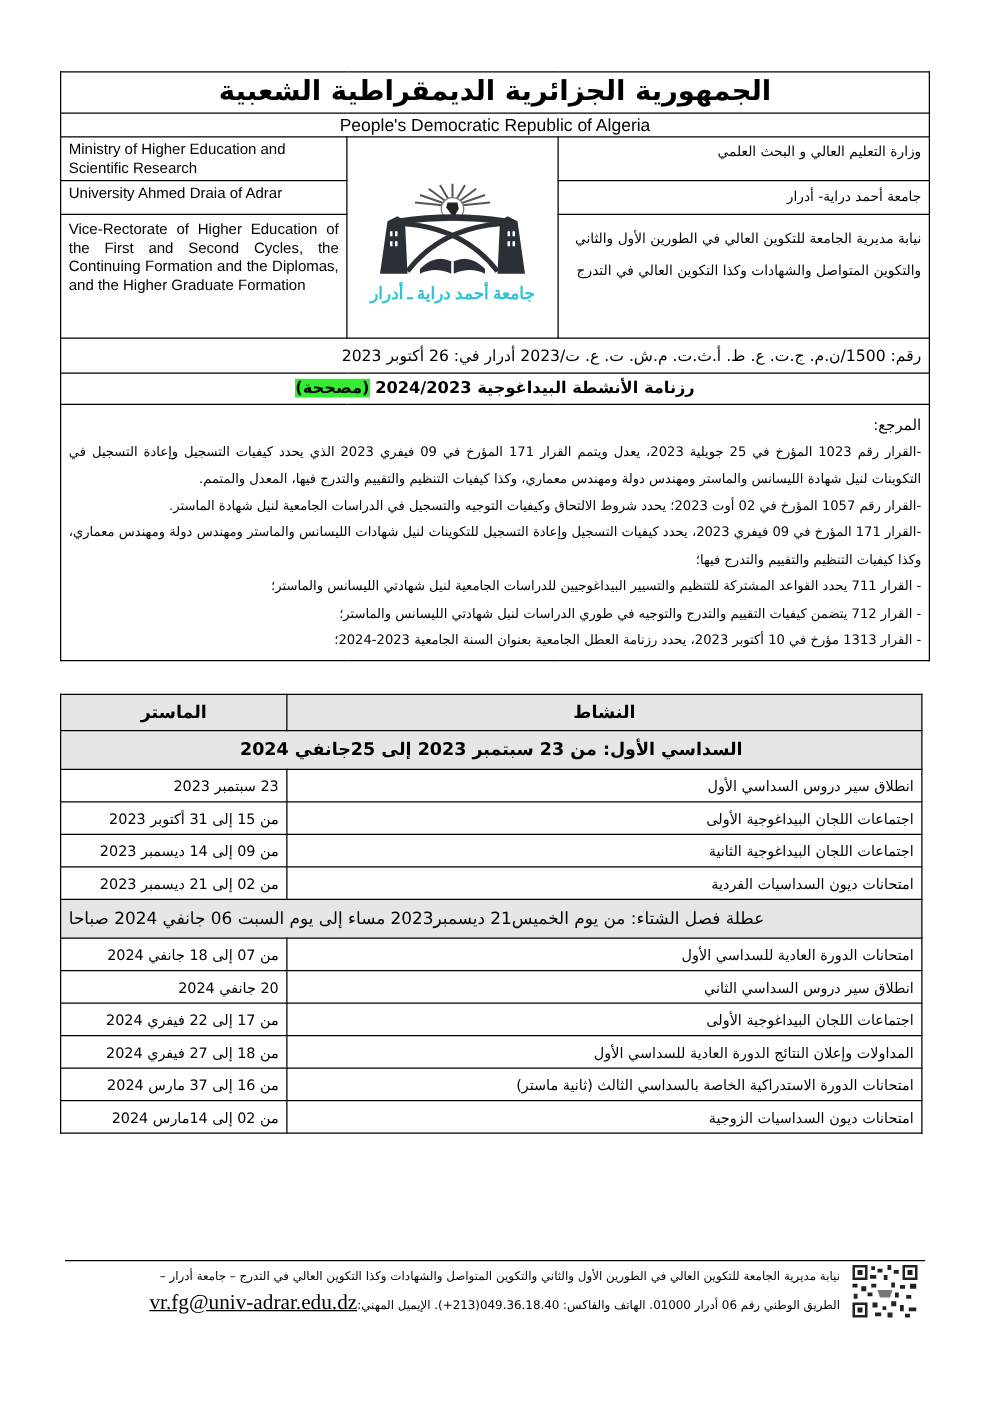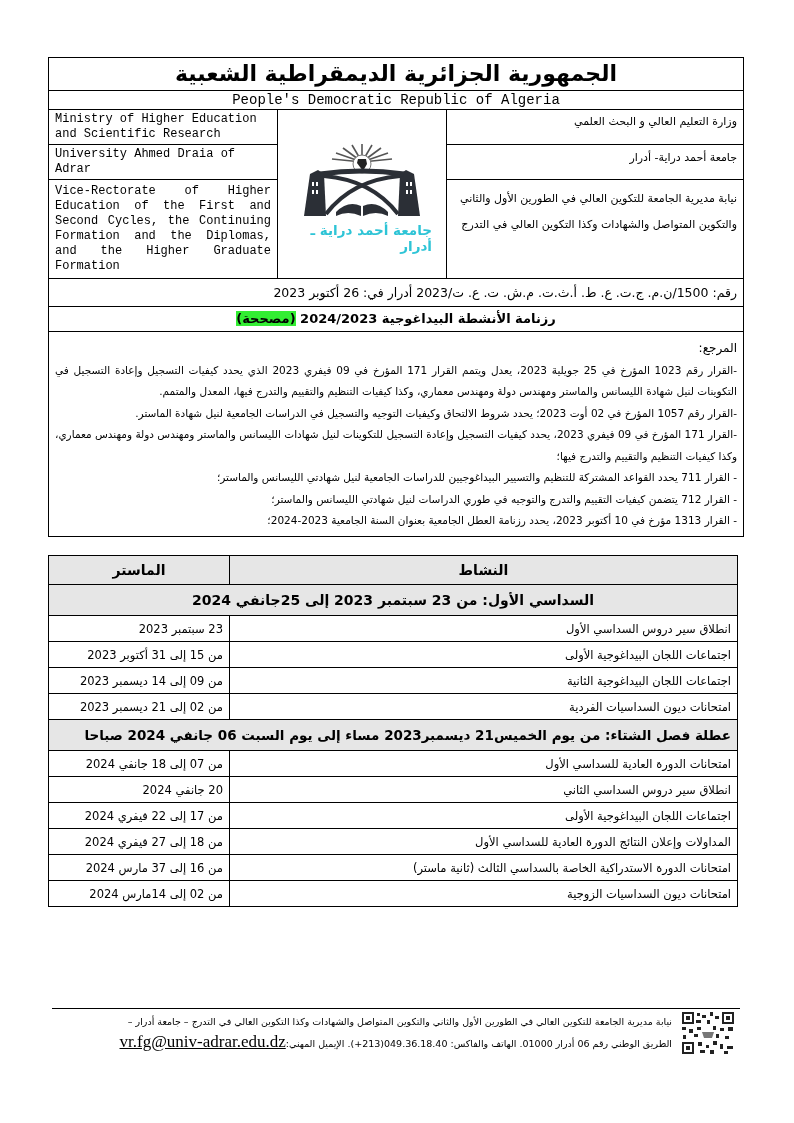--- a/index.html
+++ b/index.html
@@ -1,50 +1,50 @@
 <!DOCTYPE html>
 <html><head>
 <meta charset="utf-8">
 <style>
   html, body { margin:0; padding:0; background:#ffffff; }
   body { width:794px; height:1123px; position:relative; overflow:hidden;
          font-family:"DejaVu Sans", sans-serif; color:#000; }
   .ar { direction:rtl; font-family:"DejaVu Sans", sans-serif; }
-  .en { font-family:Liberation Mono, monospace;margin-top:40px; }
+  .en { font-family:Liberation Sans, sans-serif;margin-top:40px; }
 
   
   #hdr { position:absolute; left:48px; top:57px; width:696px; border-collapse:collapse; }
   #hdr td { border:1px solid #000; padding:0; vertical-align:top; }
   .rep-ar { height:32px; text-align:center; font-size:22px; font-weight:bold; line-height:32px; }
   .rep-en { height:18px; text-align:center; font-size:14px; line-height:18px; }
   .en-cell { font-size:12px; line-height:15px; padding:2px 6px !important; }
   .ar-cell { font-size:11px; line-height:19px; padding:2px 6px !important; text-align:right; }
   .vr-en { text-align:justify; }
   .ar-long { line-height:26px; padding-top:6px !important; }
   .ref-line { height:27px; font-size:12.5px; line-height:27px; padding-right:6px !important; }
   .title-line { height:24px; font-size:13px; font-weight:bold; text-align:center; line-height:24px; }
   .hl-green { background:#33ee33; }
   .hl-yellow { background:#ffff22; }
   .refs { font-size:10.5px; line-height:21.5px; padding:6px 6px 4px 6px !important; text-align:justify; }
   .refs div { text-align:justify; }
 
   
-  .logo-cell { text-align:right; vertical-align:middle !important; }
+  .logo-cell { text-align:center; vertical-align:middle !important;font-family:Liberation Serif, serif; }
   .logo-wrap { width:140px; margin:6px auto 0; }
   .logo-text { color:#2ec4d6; font-weight:bold; font-size:13.5px; direction:rtl; margin-top:-4px; }
 
   
   #sched { position:absolute; left:48px; top:555px; width:690px; border-collapse:collapse; direction:rtl; }
   #sched td, #sched th { border:1px solid #000; padding:0 6px; }
   #sched th { background:#e6e6e6; height:28px; font-size:14px; font-weight:bold; text-align:center; }
   .sem-row td { background:#e6e6e6; height:30px; font-size:14px; font-weight:bold; text-align:center !important; }
   .act-row td { height:25px; font-size:11.5px; }
   .act-row td.act { text-align:right; }
   .act-row td.dt { text-align:right; width:168px; }
-  .hol-row td { background:#e6e6e6; height:30px; font-size:13.5px; font-weight:bold; text-align:right;margin-left:22px; }
+  .hol-row td { background:#e6e6e6; height:30px; font-size:13.5px; font-weight:normal; text-align:left;margin-left:22px; }
   .last-hol td { height:34px; }
 
   
   #foot-rule { position:absolute; left:52px; top:1008px; width:688px; border-top:1.3px solid #000; }
   #foot { position:absolute; left:52px; top:1012px; width:620px; direction:rtl; font-size:9.5px; line-height:20px; text-align:right; }
   #foot a { color:#000000; text-decoration:underline; font-family:"Liberation Serif", serif; font-size:17px; direction:ltr; unicode-bidi:embed; }
   #qr { position:absolute; left:680px; top:1010px; width:56px; height:46px; }
 </style>
 </head>
 <body>

